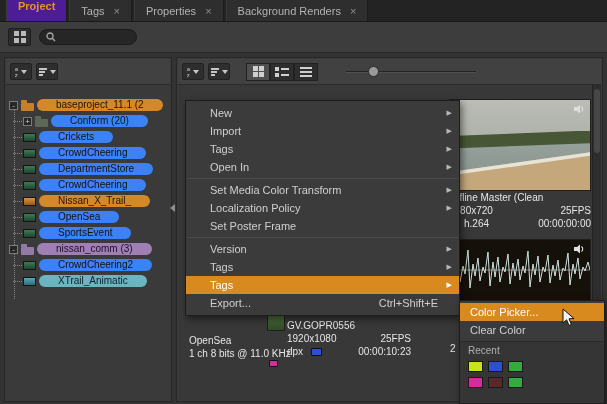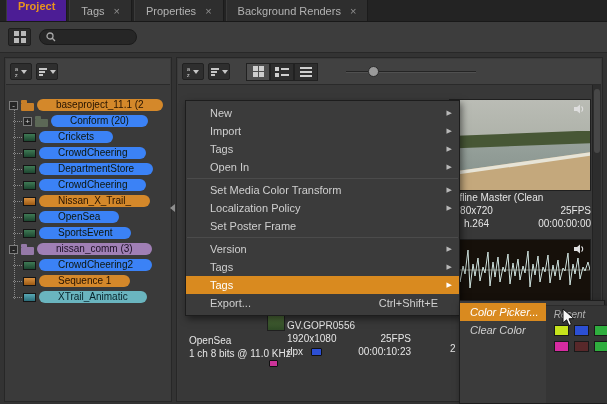--- a/index.html
+++ b/index.html
@@ -118,21 +118,21 @@
   .menu-item{height:18px;display:flex;align-items:center;padding:0 7px 0 24px;font-size:11px;color:#cfcfcf;cursor:default;}
   .menu-item .mi-label{flex:1;white-space:nowrap;}
   .menu-item .mi-shortcut{margin-right:14px;color:#cfcfcf;font-size:11px;}
   .menu-item .mi-arrow{font-size:7px;color:#b8b8b8;}
   .menu-item.hl{background:#d98a1f;color:#ffffff;}
   .menu-item.hl .mi-arrow{color:#ffffff;}
   .menu-sep{height:1px;background:#2a2a2a;border-bottom:1px solid #4b4b4b;margin:2px 1px;}
 
   .submenu{position:absolute;left:459px;top:300px;width:146px;height:104px;background:#3b3b3b;
            border:1px solid #1d1d1d;box-shadow:2px 3px 7px rgba(0,0,0,.5);z-index:21;
-           padding-top:2px;display:flex;flex-direction:row;font-style:italic;}
+           padding-top:2px;display:flex;flex-direction:column;}
   .submenu .menu-item{padding-left:10px;}
   .recent{flex:1;margin-top:2px;border-top:1px solid #2b2b2b;background:#353535;padding:3px 0 4px 8px;}
   .recent-label{font-size:10px;color:#b0b0b0;margin-bottom:5px;}
   .swatchgrid{display:grid;grid-template-columns:repeat(3,15px);gap:5px;}
   .swatch{width:15px;height:11px;border:1px solid #191919;}
 
   .cursor{position:absolute;left:562px;top:308px;z-index:30;}
 </style>
 </head>
 <body>
@@ -233,24 +233,20 @@
           <span class="chip green">SportsEvent</span>
         </div>
         <div class="tree-row d0">
           <span class="expander">-</span>
           <span class="icon folder-purple"></span>
           <span class="chip purple">nissan_comm (3)</span>
         </div>
         <div class="tree-row d1">
           <span class="icon clip-green"></span>
           <span class="chip green">CrowdCheering2</span>
-        </div>
-        <div class="tree-row d1">
-          <span class="icon clip-orange"></span>
-          <span class="chip orange">Sequence 1</span>
         </div>
         <div class="tree-row d1">
           <span class="icon clip-teal"></span>
           <span class="chip teal">XTrail_Animatic</span>
         </div>
       </div>
   </div>
 
   <div class="splitter-arrow"></div>
 

